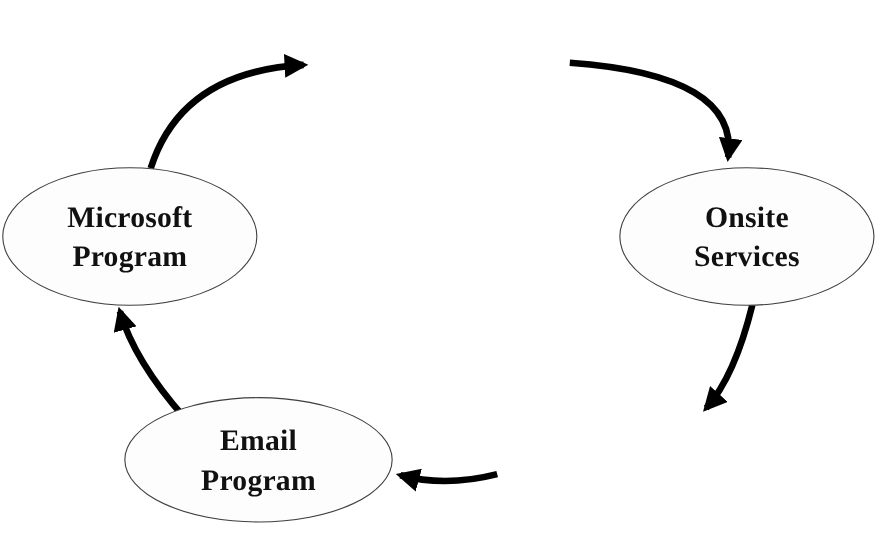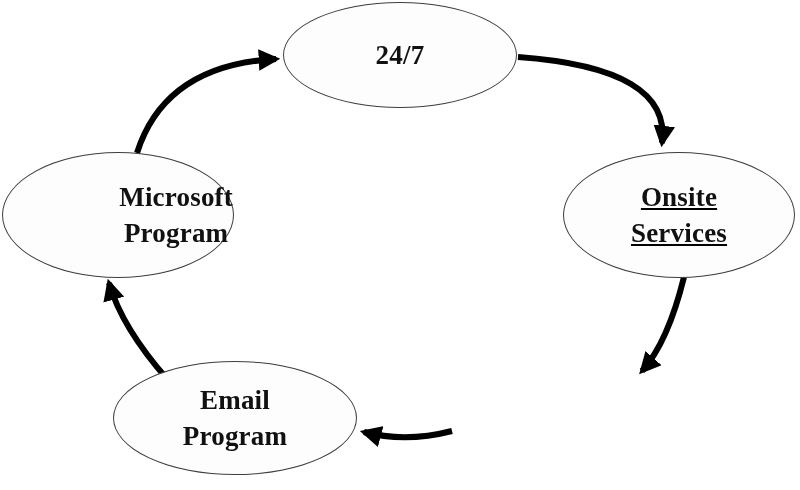--- a/index.html
+++ b/index.html
@@ -44,46 +44,43 @@
   .node-label {
     font-weight: bold;
     font-size: 27px;
     line-height: 36px;
     color: var(--text, #111111);
     text-align: center;
     white-space: pre-line;
     letter-spacing: 0.2px;
   }
   .node-247      { left: 283px; top: 2px;   width: 234px; height: 106px; }
-  .node-onsite   { left: 563px; top: 152px; width: 232px; height: 126px; text-decoration: underline; }
+  .node-onsite   { left: 563px; top: 152px; width: 232px; height: 126px; }
   .node-updating { left: 450px; top: 373px; width: 252px; height: 116px; }
   .node-email    { left: 113px; top: 361px; width: 244px; height: 114px; }
-  .node-microsoft{ left: 2px;   top: 152px; width: 232px; height: 126px; justify-content: flex-end; }
+  .node-microsoft{ left: 2px;   top: 152px; width: 232px; height: 126px; }
 </style>
 </head>
 <body>
 
 <div class="stage">
 
   <svg class="arrow-layer" viewBox="0 0 800 490" xmlns="http://www.w3.org/2000/svg" aria-hidden="true">
     <defs>
       <marker id="ah" viewBox="0 0 10 10" refX="8" refY="5" markerWidth="3.6" markerHeight="3.6" orient="auto">
         <polygon class="head" points="0,0 10,5 0,10"></polygon>
       </marker>
     </defs>
     <path d="M 137 153 Q 165 65 276 59" marker-end="url(#ah)"></path>
     <path d="M 518 57 Q 672 68 662 143" marker-end="url(#ah)"></path>
     <path d="M 684 277 Q 668 342 642 371" marker-end="url(#ah)"></path>
     <path d="M 452 431 Q 405 443 364 432" marker-end="url(#ah)"></path>
     <path d="M 168 380 Q 122 328 109 283" marker-end="url(#ah)"></path>
   </svg>
 
-  <div class="node node-247">
-    <span class="node-label">24/7</span>
-  </div>
 
   <div class="node node-onsite">
     <span class="node-label">Onsite
 Services</span>
   </div>
 
 
   <div class="node node-email">
     <span class="node-label">Email
 Program</span>

